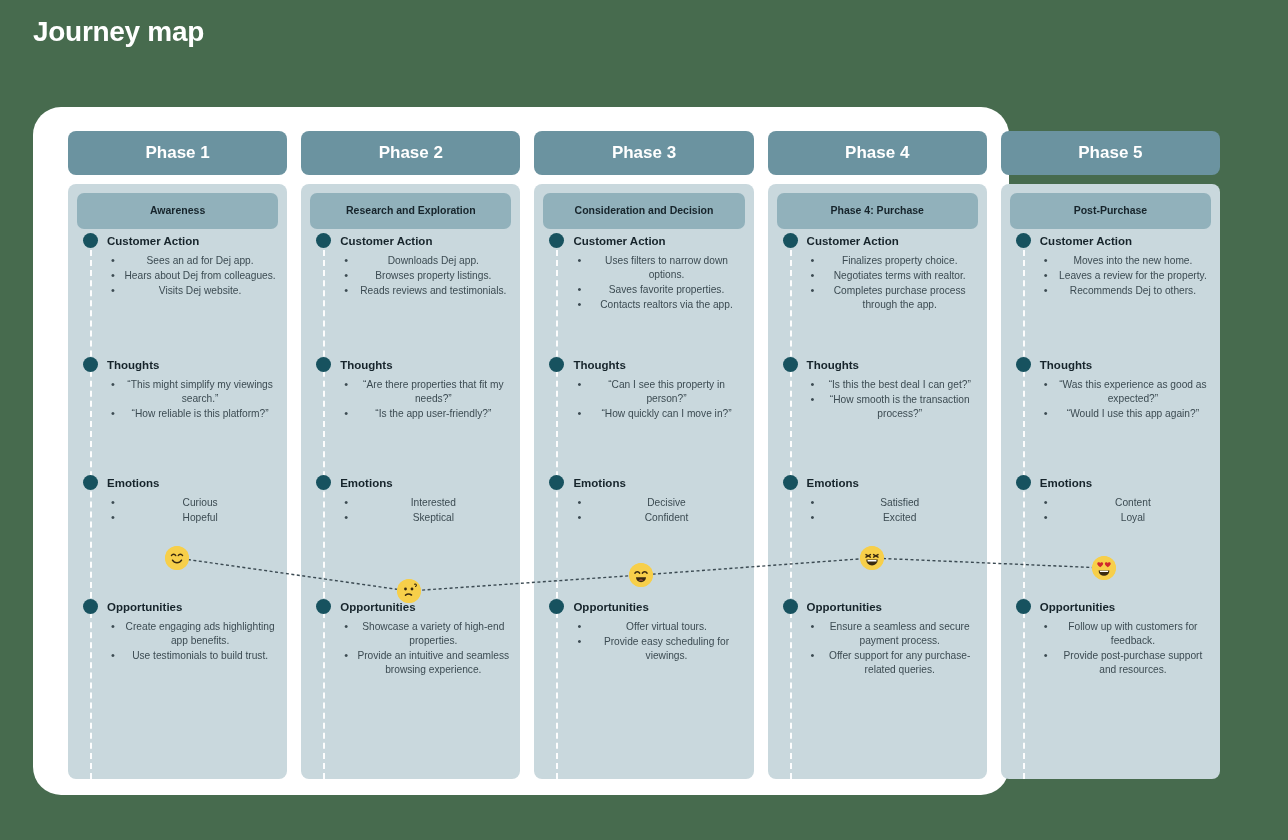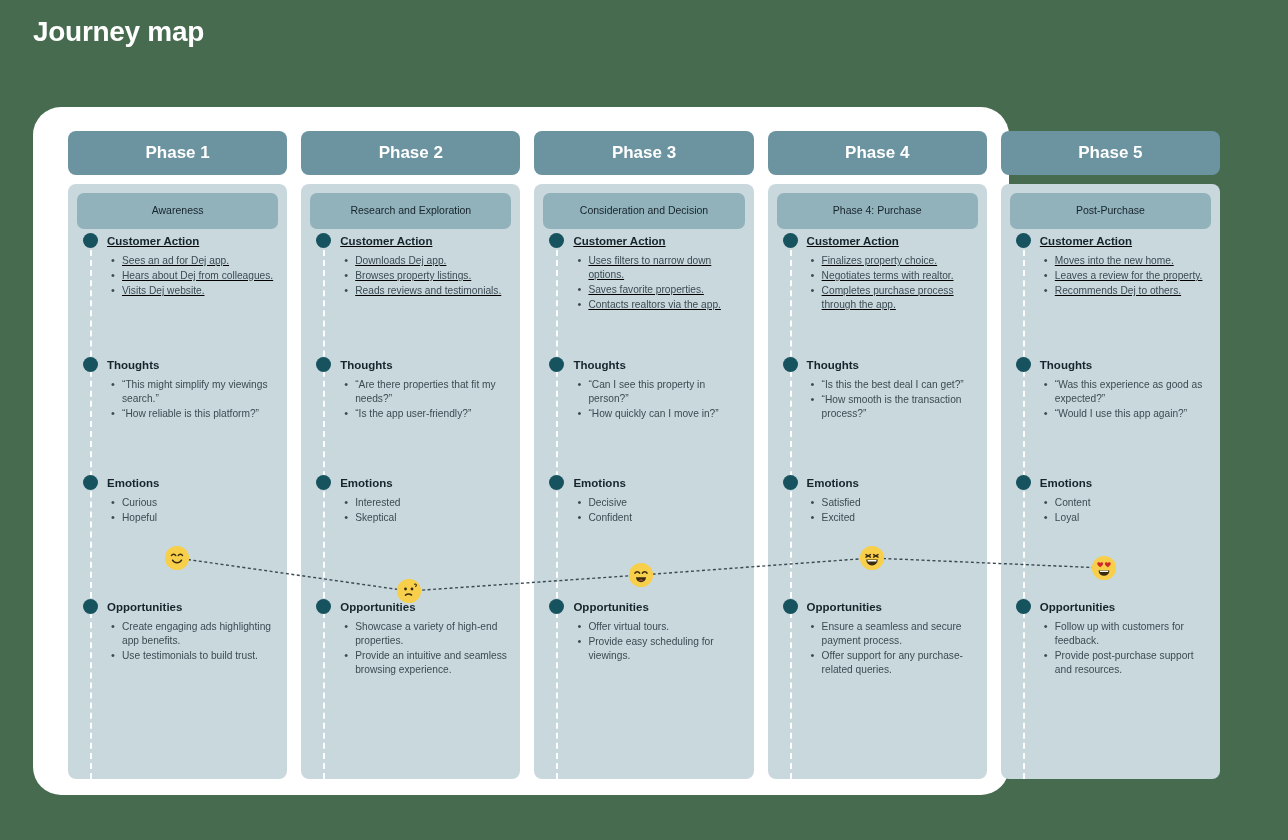--- a/index.html
+++ b/index.html
@@ -68,21 +68,21 @@
 
   .phase-subtitle {
     background: #91b1bb;
     border-radius: 7px;
     min-height: 36px;
     display: flex;
     align-items: center;
     justify-content: center;
     text-align: left;
     font-size: 10.5px;
-    font-weight: normal;
+    font-weight: bold;
     color: #16242b;
     padding: 5px 8px;
     line-height: 1.25;
   }
 
   .timeline {
     position: absolute;
     left: 22px;
     top: 66px;
     bottom: 0;
@@ -114,39 +114,40 @@
   .section-title {
     font-size: 11.5px;
     font-weight: bold;
     color: #16242b;
   }
 
   .bullets {
     list-style: none;
     margin: 6px 0 0 0;
     padding-left: 45px;
+    text-align: center;
   }
 
   .bullets li {
     position: relative;
     font-size: 10.2px;
     line-height: 1.38;
     color: #3c4b52;
     margin-bottom: 1px;
   }
   .bullets li::before {
     content: "\2022";
     position: absolute;
     left: -11px;
     top: -1px;
     color: #3c4b52;
     font-size: 11px;
   }
 
-  .sec-action   { min-height: 124px; text-decoration: underline; }
+  .sec-action   { min-height: 124px; }
   .sec-thoughts { min-height: 118px; }
   .sec-emotions { min-height: 124px; }
   .sec-opportunities { min-height: 110px; }
 
   .emotion-layer {
     position: absolute;
     left: 0; top: 0;
     width: 1222px; height: 688px;
     pointer-events: none;
     z-index: 5;

